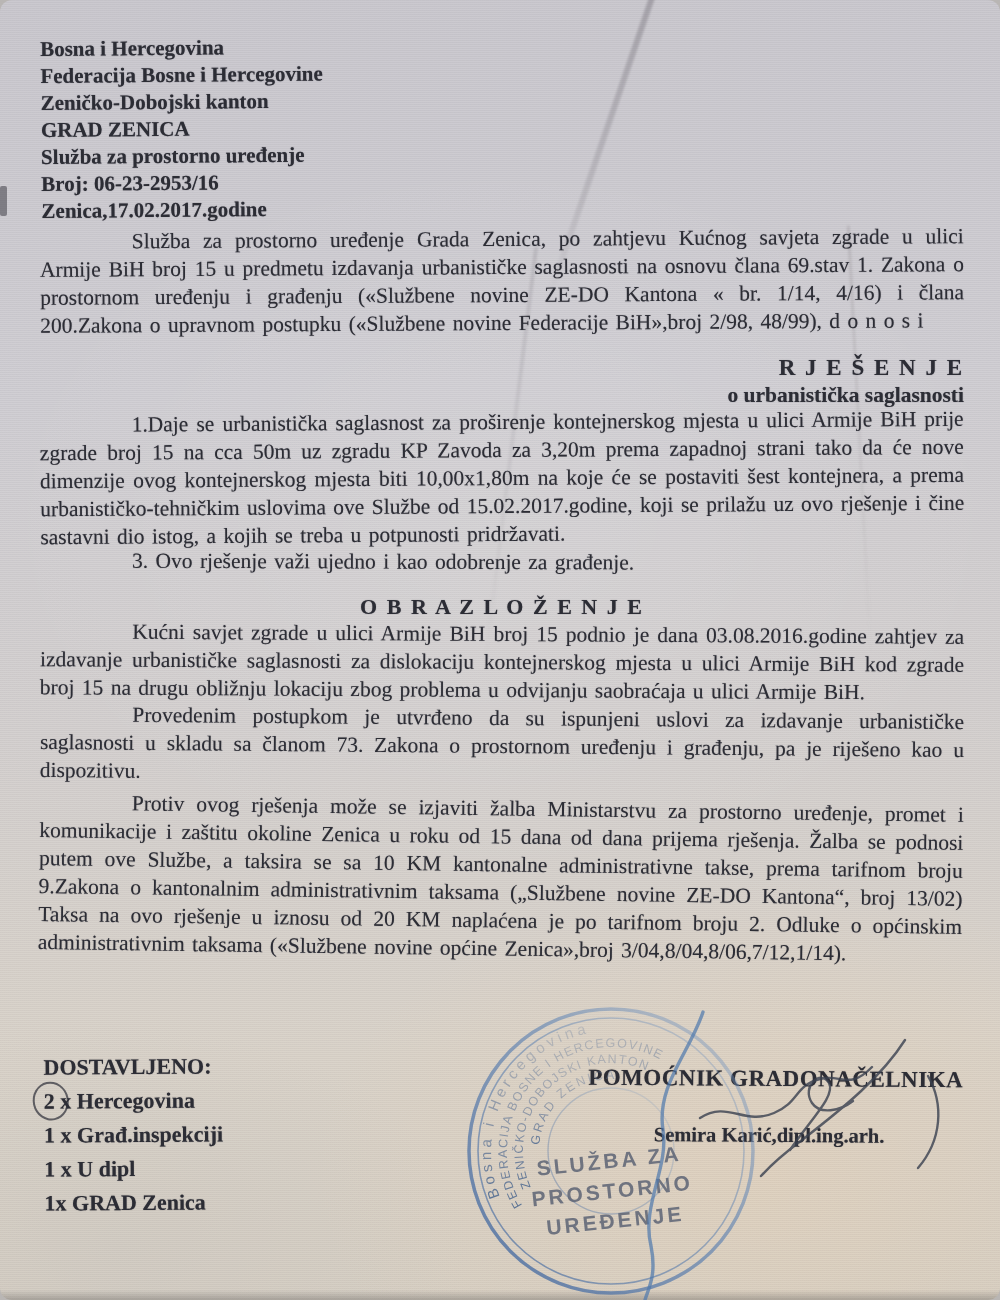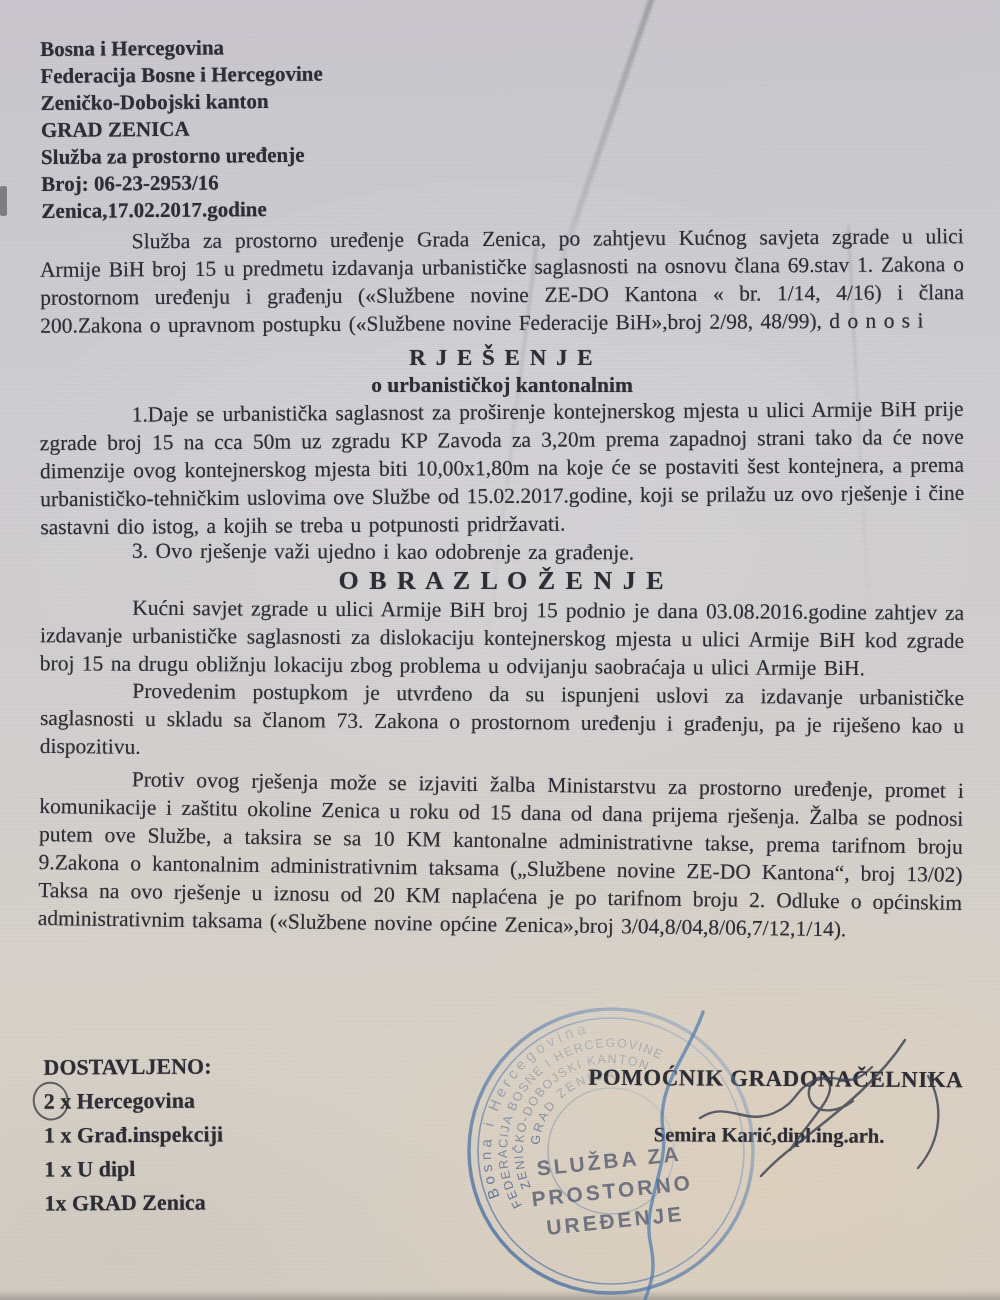--- a/index.html
+++ b/index.html
@@ -4,20 +4,21 @@
 <style>
   html,body{margin:0;padding:0;background:#b9b6b4;}
   .page{
     position:relative;width:1000px;height:1300px;overflow:hidden;
     font-family:"Liberation Serif","DejaVu Serif",serif;color:#2c2d35;
     background:
       radial-gradient(ellipse 640px 420px at 76% 90%, rgba(228,209,185,.55), transparent 70%),
       radial-gradient(ellipse 500px 320px at 12% 96%, rgba(203,198,192,.5), transparent 70%),
       radial-gradient(ellipse 700px 500px at 50% 40%, rgba(255,255,255,.10), transparent 75%),
       linear-gradient(178deg,#c9c7cd 0%,#cfcdd2 30%,#d3cfce 55%,#d9d2c8 80%,#d6cec2 100%);
+    border-radius: 12px;
   }
   .page::before{content:"";position:absolute;inset:0;pointer-events:none;
     background:repeating-linear-gradient(0deg,rgba(255,255,255,.035) 0 1px,rgba(60,60,70,.035) 1px 2px);}
   .page::after{content:"";position:absolute;left:0;right:0;bottom:0;height:10px;pointer-events:none;
     background:linear-gradient(rgba(110,106,102,0),rgba(100,97,94,.4));}
   .crease{position:absolute;pointer-events:none;border-radius:4px;filter:blur(1.2px);}
   .crease-top{left:600px;top:-30px;width:6px;height:340px;transform:rotate(19deg);
     background:linear-gradient(180deg,rgba(105,101,110,.40),rgba(118,114,122,.20) 70%,rgba(118,114,122,0));}
   .crease-mid{left:508px;top:245px;width:4px;height:430px;transform:rotate(7deg);
     background:linear-gradient(rgba(118,114,122,.22),rgba(118,114,122,0));}
@@ -26,26 +27,26 @@
   .edge-mark{position:absolute;left:0;top:186px;width:7px;height:30px;background:#4b4a52;opacity:.6;border-radius:2px;}
 
   .content{position:absolute;left:40px;right:36px;top:36px;}
   .hdr{font-weight:bold;font-size:21px;line-height:27px;transform:rotate(-.5deg);
     transform-origin:left top;text-shadow:0 0 1px rgba(40,40,52,.55);}
   .hdr div{white-space:nowrap;}
   p.body{font-size:21.5px;line-height:28px;text-align:justify;margin:0;
     text-shadow:0 0 1px rgba(44,45,55,.45);word-spacing:2px;}
   .indent{text-indent:92px;}
   .intro{margin-top:8px;transform:rotate(-.35deg);}
-  .title-block{text-align:center;margin-top:8px;text-shadow:0 0 1px rgba(40,40,52,.5);}
+  .title-block{text-align:right;margin-top:18px;text-shadow:0 0 1px rgba(40,40,52,.5);}
   .title{font-size:23px;font-weight:bold;letter-spacing:2px;}
   .subtitle{font-size:21.5px;font-weight:bold;margin-top:2px;}
   .item1{margin-top:18px;transform:rotate(-.4deg);}
   .item3{margin-top:16px;transform:rotate(.2deg);}
-  .obraz{text-align:center;font-weight:bold;font-size:26px;letter-spacing:2px;
+  .obraz{margin-top:18px;text-align:center;font-weight:bold;font-size:22px;letter-spacing:2px;
     text-shadow:0 0 1px rgba(40,40,52,.5);}
   .p-kucni{margin-top:12px;transform:rotate(.35deg);}
   .p-prov{transform:rotate(.5deg);}
   .p-protiv{transform:rotate(.8deg);line-height:29.5px;transform-origin:left top;}
 
   .dist{position:absolute;left:44px;top:1050px;font-weight:bold;font-size:22px;line-height:34px;
     transform:rotate(-.4deg);text-shadow:0 0 1px rgba(40,40,52,.5);z-index:2;}
   .dist-row{position:relative;}
   .pen-num{position:relative;display:inline-block;}
   .pen-ellipse{position:absolute;left:-11px;top:-3px;width:32px;height:35px;
@@ -78,21 +79,21 @@
       <div>GRAD ZENICA</div>
       <div>Služba za prostorno uređenje</div>
       <div>Broj: 06-23-2953/16</div>
       <div>Zenica,17.02.2017.godine</div>
     </div>
 
     <p class="body indent intro">Služba za prostorno uređenje Grada  Zenica, po zahtjevu Kućnog savjeta zgrade u ulici Armije BiH broj 15 u predmetu izdavanja urbanističke saglasnosti na osnovu člana 69.stav 1. Zakona o prostornom uređenju i građenju («Službene novine ZE-DO Kantona « br. 1/14, 4/16) i člana 200.Zakona o upravnom postupku («Službene novine Federacije BiH»,broj 2/98, 48/99), d o n o s i</p>
 
     <div class="title-block">
       <div class="title">R J E Š E N J E</div>
-      <div class="subtitle">o urbanističkoj kantonalnim</div>
+      <div class="subtitle">o urbanistička saglasnosti</div>
     </div>
 
     <p class="body indent item1">1.Daje se urbanistička saglasnost za proširenje kontejnerskog mjesta u ulici Armije BiH prije zgrade broj 15 na cca 50m uz zgradu KP Zavoda za 3,20m prema zapadnoj strani tako da će nove dimenzije ovog kontejnerskog mjesta biti 10,00x1,80m na koje će se postaviti šest kontejnera, a prema urbanističko-tehničkim uslovima ove Službe od 15.02.2017.godine, koji se prilažu uz ovo rješenje i čine sastavni dio istog, a kojih se treba u potpunosti pridržavati.</p>
     <p class="body indent item3">3. Ovo rješenje važi ujedno i kao odobrenje za građenje.</p>
 
     <div class="obraz">O B R A Z L O Ž E N J E</div>
 
     <p class="body indent p-kucni">Kućni savjet zgrade u ulici Armije BiH broj 15 podnio  je dana 03.08.2016.godine zahtjev za izdavanje urbanističke saglasnosti  za dislokaciju kontejnerskog mjesta u ulici Armije BiH kod zgrade broj 15 na drugu obližnju  lokaciju zbog problema u odvijanju saobraćaja u ulici Armije BiH.</p>
     <p class="body indent p-prov">Provedenim postupkom je utvrđeno da su ispunjeni uslovi za izdavanje urbanističke saglasnosti u skladu sa članom 73. Zakona o prostornom uređenju i građenju, pa je riješeno kao u dispozitivu.</p>
     <p class="body indent p-protiv">Protiv ovog rješenja može se izjaviti žalba Ministarstvu za prostorno uređenje, promet i komunikacije i zaštitu okoline Zenica u roku od 15 dana od dana prijema rješenja. Žalba se podnosi putem ove Službe, a taksira se sa 10 KM kantonalne administrativne takse, prema tarifnom broju 9.Zakona o kantonalnim administrativnim taksama („Službene novine ZE-DO Kantona“, broj 13/02) Taksa na ovo rješenje u iznosu od 20 KM naplaćena je po tarifnom broju 2. Odluke o općinskim administrativnim taksama («Službene novine općine Zenica»,broj 3/04,8/04,8/06,7/12,1/14).</p>

